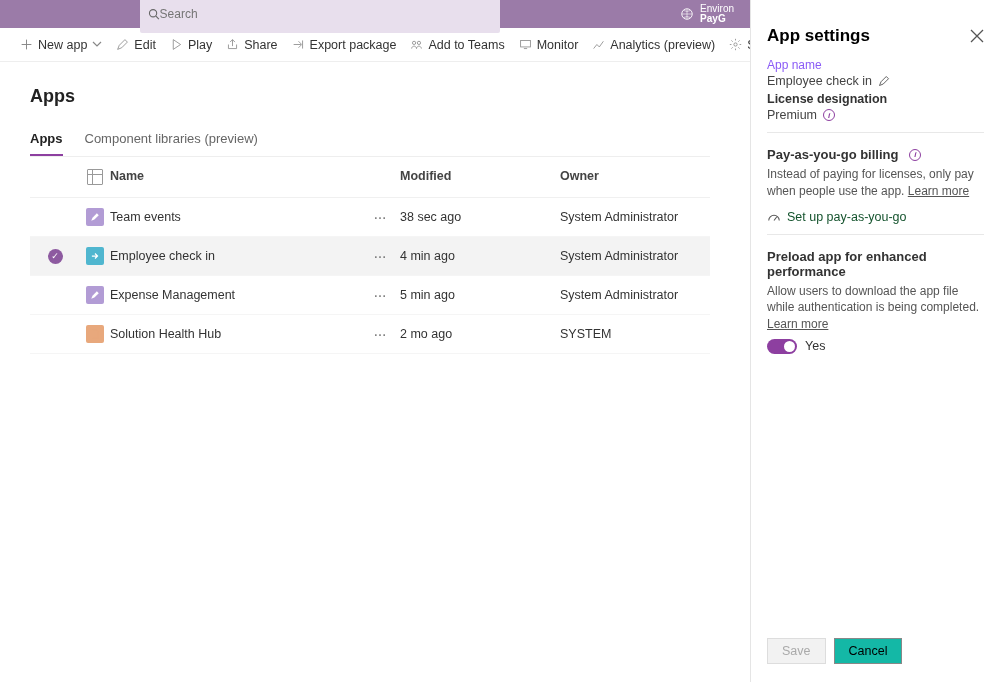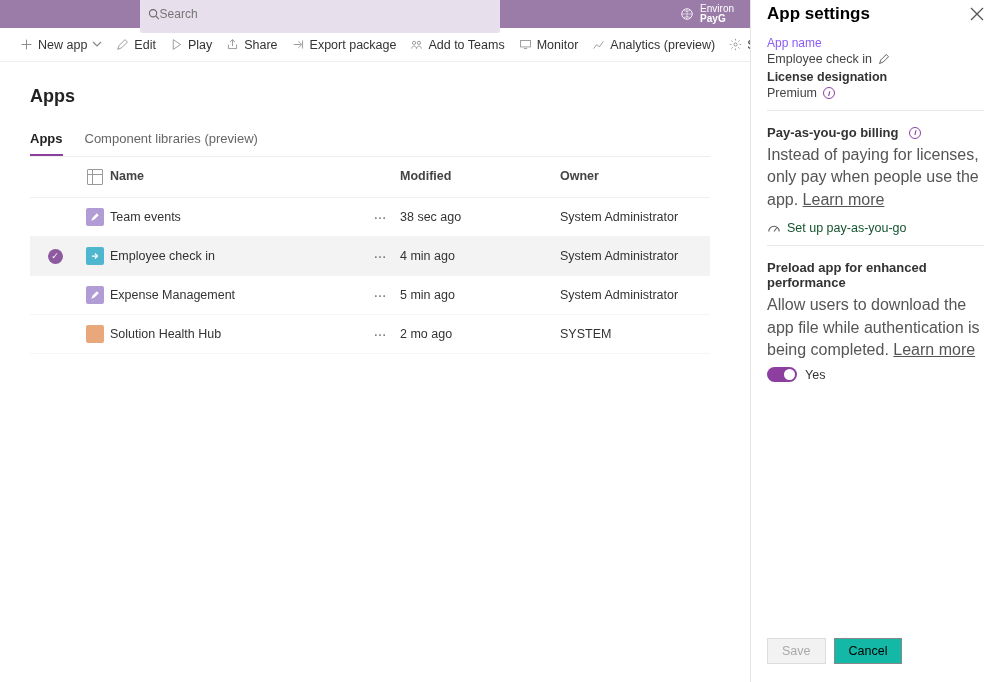--- a/index.html
+++ b/index.html
@@ -138,21 +138,21 @@
   right: 0; top: 0;
   width: 250px;
   height: 682px;
   background: #fff;
   border-left: 1px solid #e5e5e5;
   display: flex;
   flex-direction: column;
 }
 .panel-head {
   display:flex; justify-content:space-between; align-items:center;
-  padding: 4px 16px 6px 16px;
+  padding: 26px 16px 6px 16px;
 }
 .panel-head h2 { font-size: 17px; font-weight: 700; }
 .panel-body { padding: 0 16px; font-size: 12.5px; color:#333; flex:1; }
 .panel-body .label { font-weight: 600; margin-top: 6px; }
 .panel-body .val { color:#444; margin-top: 2px; display:flex; align-items:center; gap:6px; }
 .panel hr { border:none; border-top:1px solid #e8e8e8; margin: 10px 0; }
 
 .hl-box {
   border: 2px solid #e53935;
   padding: 6px 8px 8px 8px;
@@ -164,21 +164,21 @@
   width: 30px; height: 15px; border-radius: 10px; background:#8d3fa0;
   position:relative; cursor:pointer;
 }
 .toggle::after {
   content:""; position:absolute; right:2px; top:2px;
   width:11px; height:11px; background:#fff; border-radius:50%;
 }
 
 .section { margin-top: 14px; }
 .section .title { font-weight: 600; font-size: 13px; display:flex; align-items:center; gap:11px; }
-.section p { font-size: 16px; color:#555; margin-top: 4px; line-height:1.4; }
+.section p { font-size: 12px; color:#555; margin-top: 4px; line-height:1.4; }
 .section a { color:#555; text-decoration: underline; }
 .setup-row { display:flex; align-items:center; gap:6px; margin-top:10px; font-size:12.5px; color:#14532d; cursor:pointer; }
 
 .panel-foot {
   padding: 10px 16px 18px 16px;
   display:flex; gap:8px;
 }
 .btn {
   padding: 5px 14px; font-size: 12.5px; border:1px solid #888; background:#14b8a6; cursor:pointer;
 }

